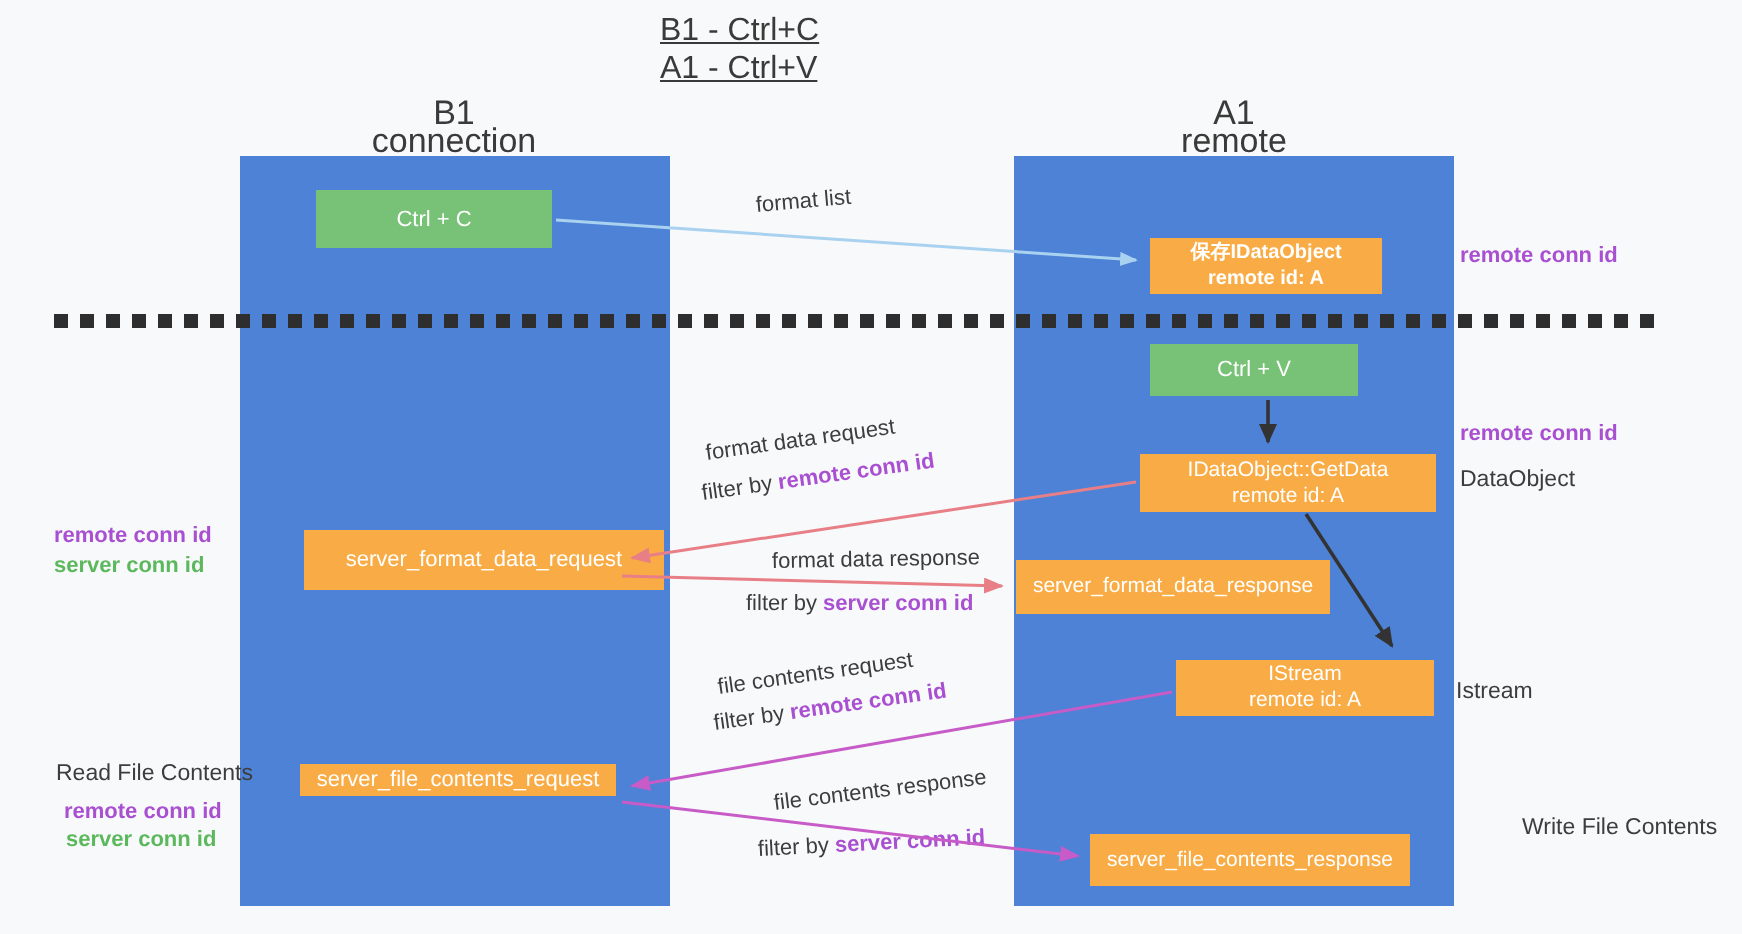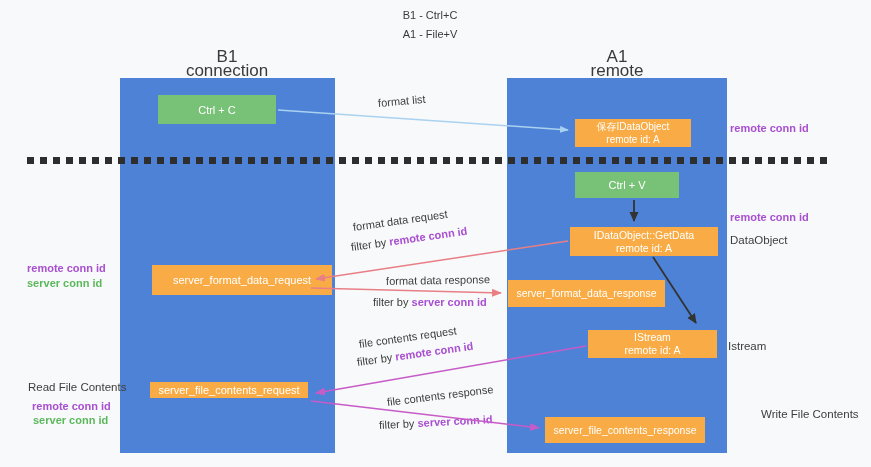--- a/index.html
+++ b/index.html
@@ -14,21 +14,21 @@
     --arrow-black:#333333;
   }
   html,body{margin:0;padding:0;}
   body{font-family:"Liberation Sans", sans-serif; background:#eee;}
   #canvas{
     position:relative; width:871px; height:467px; overflow:hidden;
     background:#f8f9fa;
   }
   .title{
     position:absolute; left:330px; top:6px; width:200px;
-    text-align:center; font-size:11px; line-height:19px; color:#3a3a3a;
+    font-size:16px; line-height:19px; color:#3a3a3a;text-decoration:underline;
   }
   .lifeline-header{
     position:absolute; width:140px; text-align:center;
     font-size:17px; line-height:14px; color:#3a3a3a;
   }
   .col{
     position:absolute; top:78px; height:375px;
     background:var(--column-blue);
   }
   .dashline{
@@ -60,21 +60,21 @@
   .ln-red{stroke:var(--arrow-red); stroke-width:1.5;}
   .ln-magenta{stroke:var(--arrow-magenta); stroke-width:1.5;}
 </style>
 </head>
 <body>
 
 <div id="canvas">
 
   <div class="title">
     <div>B1 - Ctrl+C</div>
-    <div>A1 - File+V</div>
+    <div>A1 - Ctrl+V</div>
   </div>
 
   <div class="lifeline-header" style="left:157px; top:50px;">
     <div>B1</div>
     <div>connection</div>
   </div>
   <div class="lifeline-header" style="left:547px; top:50px;">
     <div>A1</div>
     <div>remote</div>
   </div>
@@ -84,21 +84,21 @@
 
   <div class="dashline"></div>
 
   <div class="nodebox green fs11" style="left:158px; top:95px; width:118px; height:29px;">
     <span>Ctrl + C</span>
   </div>
   <div class="nodebox green fs11" style="left:575px; top:172px; width:104px; height:26px;">
     <span>Ctrl + V</span>
   </div>
 
-  <div class="nodebox orange fs10" style="left:575px; top:119px; width:116px; height:28px;">
+  <div class="nodebox orange fs10" style="left:575px; top:119px; width:116px; height:28px;font-weight:bold;">
     <span>保存IDataObject</span>
     <span>remote id: A</span>
   </div>
   <div class="nodebox orange fs105" style="left:570px; top:227px; width:148px; height:29px;">
     <span>IDataObject::GetData</span>
     <span>remote id: A</span>
   </div>
   <div class="nodebox orange fs11" style="left:152px; top:265px; width:180px; height:30px;">
     <span>server_format_data_request</span>
   </div>

